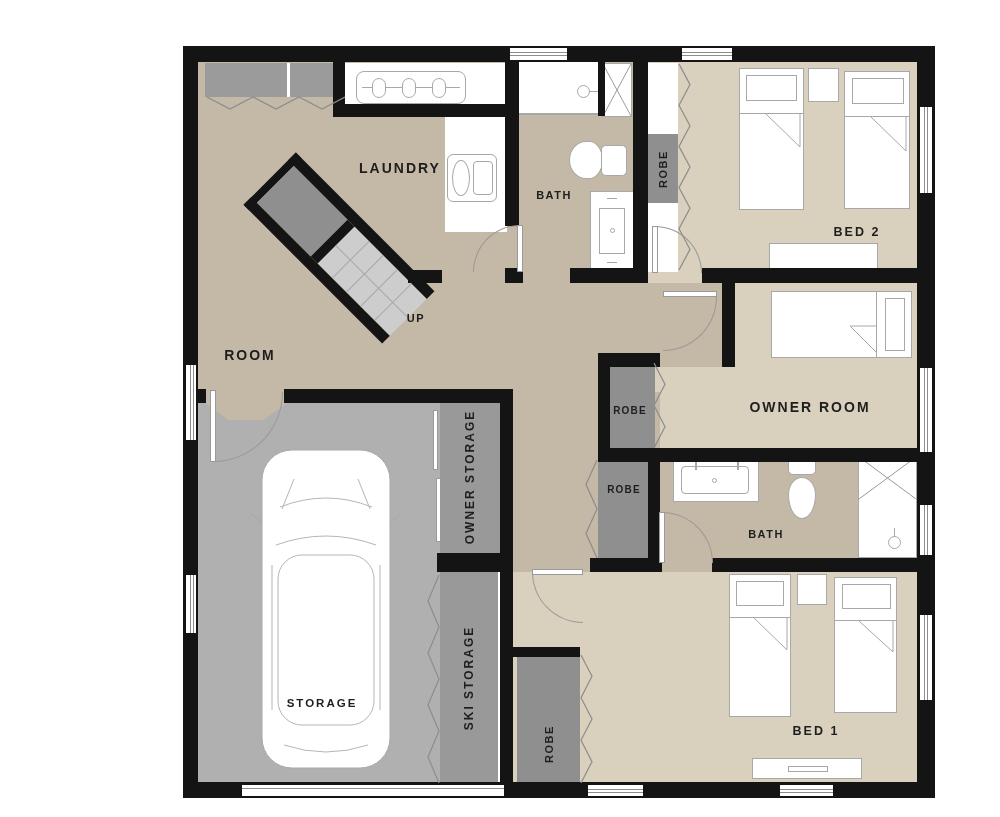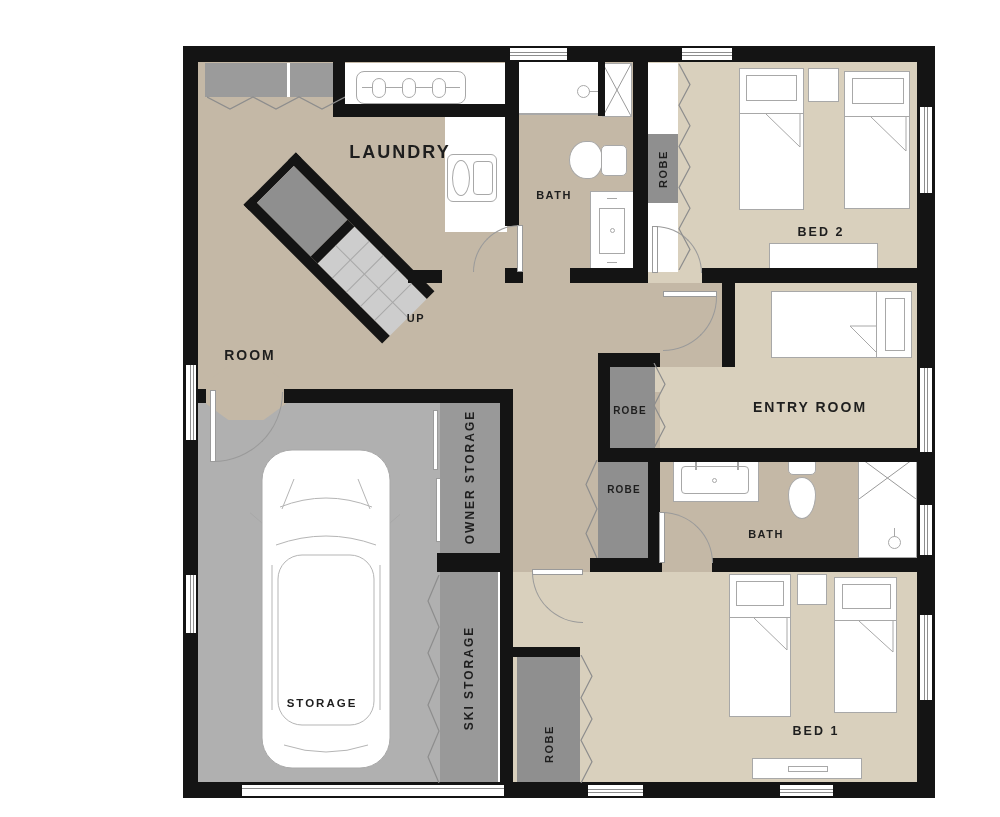--- a/index.html
+++ b/index.html
@@ -260,28 +260,28 @@
       <svg width="13" height="128">
         <polyline points="1,0 12,21.333333333333332 1,42.666666666666664 12,64 1,85.33333333333333 12,106.66666666666667 1,128" fill="none" stroke="#8d8d8d" stroke-width="1.2"></polyline>
       </svg>
     </div>
   <div class="abs zz" style="left:427px;top:575px;width:13px;height:208px;">
       <svg width="13" height="208">
         <polyline points="12,0 1,26 12,52 1,78 12,104 1,130 12,156 1,182 12,208" fill="none" stroke="#8d8d8d" stroke-width="1.2"></polyline>
       </svg>
     </div>
 
-  <div class="lbl" style="left:400px;top:152px;font-size:18px;">LAUNDRY</div>
+  <div class="lbl" style="left:400px;top:168px;font-size:14px;">LAUNDRY</div>
   <div class="lbl" style="left:554px;top:195px;font-size:11px;letter-spacing:1.5px;">BATH</div>
   <div class="lbl vert" style="left:663px;top:169px;font-size:11px;letter-spacing:1.5px;">ROBE</div>
-  <div class="lbl" style="left:821px;top:232px;font-size:12.5px;">BED 2</div>
+  <div class="lbl" style="left:857px;top:232px;font-size:12.5px;">BED 2</div>
   <div class="lbl" style="left:416px;top:318px;font-size:11px;letter-spacing:1.5px;">UP</div>
   <div class="lbl" style="left:250px;top:355px;font-size:14px;">ROOM</div>
   <div class="lbl" style="left:630px;top:410px;font-size:10px;letter-spacing:1.2px;">ROBE</div>
-  <div class="lbl" style="left:810px;top:407px;font-size:14px;">ENTRY ROOM</div>
+  <div class="lbl" style="left:810px;top:407px;font-size:14px;">OWNER ROOM</div>
   <div class="lbl" style="left:624px;top:489px;font-size:10px;letter-spacing:1.2px;">ROBE</div>
   <div class="lbl vert" style="left:470px;top:477px;font-size:12px;">OWNER STORAGE</div>
   <div class="lbl" style="left:766px;top:534px;font-size:11px;letter-spacing:1.5px;">BATH</div>
   <div class="lbl vert" style="left:469px;top:678px;font-size:12px;">SKI STORAGE</div>
   <div class="lbl vert" style="left:549px;top:744px;font-size:11px;letter-spacing:1.5px;">ROBE</div>
   <div class="lbl" style="left:322px;top:703px;font-size:11.5px;">STORAGE</div>
   <div class="lbl" style="left:816px;top:731px;font-size:12.5px;">BED 1</div>
 </div>
 
 </body></html>

